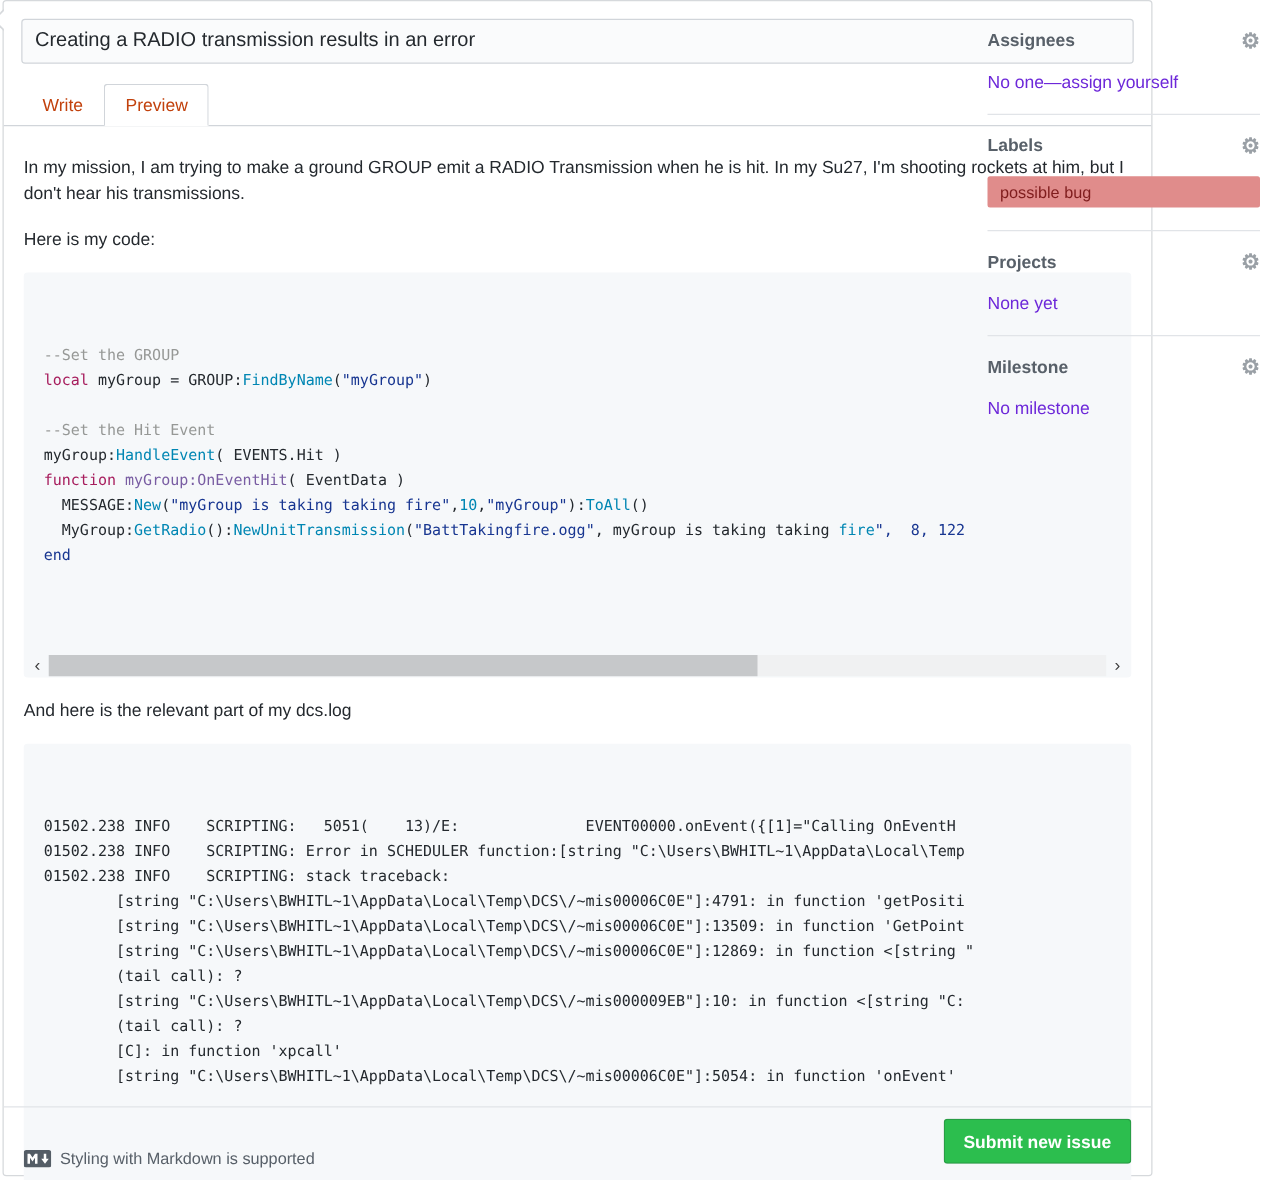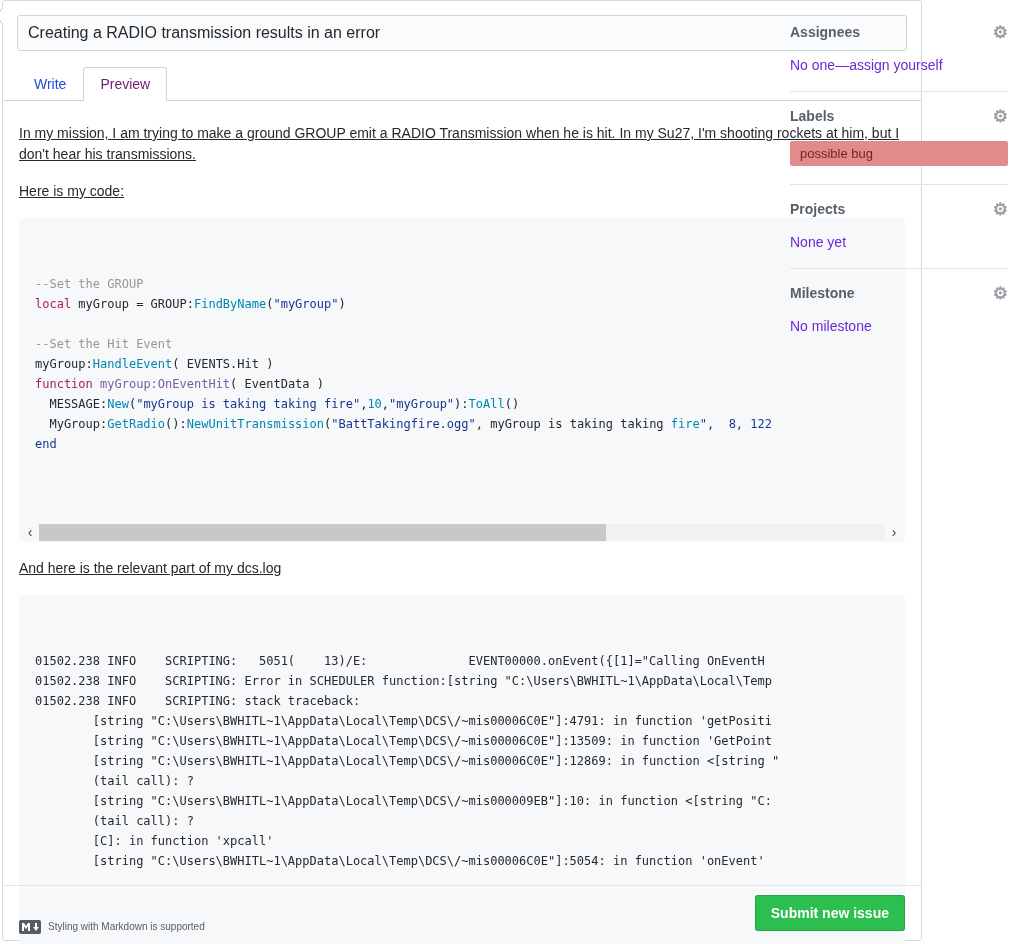--- a/index.html
+++ b/index.html
@@ -27,29 +27,29 @@
     padding:6px 10px; font-size:16px; color:#24292e;
     background:#fafbfc; border:1px solid #d1d5da; border-radius:3px;
     font-family:"Liberation Sans", sans-serif; outline:none;
   }
   .tabs {
     display:flex; padding-left:14px; margin-top:16px;
     border-bottom:1px solid #d1d5da;
   }
   .tab {
     appearance:none; background:transparent; border:1px solid transparent;
-    margin-bottom:-1px; padding:8px 16px; font-size:14px; color:#1d4ed8;
+    margin-bottom:-1px; padding:8px 16px; font-size:14px; color:#c2410c;
     font-family:"Liberation Sans", sans-serif; cursor:pointer; border-radius:3px 3px 0 0;
   }
   .tab.active {
-    background:#fff; color:#701a75;
+    background:#fff; color:#c2410c;
     border-color:#d1d5da #d1d5da #fff #d1d5da;
   }
   .content { padding:6px 16px 0; line-height:21px; }
-  p.md { margin:16px 0;text-decoration:underline; }
+  p.md { margin:16px 0; }
   
   .codeblock {
     position:relative; background:#f6f8fa; border-radius:3px;
     padding:16px 16px 28px; margin:0 0 16px;
     font-family:"DejaVu Sans Mono", monospace; font-size:12px; line-height:20px;
     white-space:pre; overflow:hidden;
   }
   .codeline { min-height:20px; }
   .hscroll {
     position:absolute; left:2px; right:2px; bottom:1px; height:17px;
@@ -61,21 +61,21 @@
     line-height:17px; cursor:pointer; user-select:none;
   }
   .hscroll .track { flex:1; height:17px; background:#f0f1f2; position:relative; }
   .hscroll .thumb { position:absolute; left:0; top:0; height:100%; background:#c6c8ca; }
   
   .footer {
     position:absolute; left:0; right:0; bottom:0; height:55px;
     border-top:1px solid #e1e4e8; padding:10px 16px;
     display:flex; align-items:center; justify-content:space-between;
   }
-  .md-note { display:flex; align-items:center; gap:7px; color:#586069; font-size:10px;margin-top:27px; }
+  .md-note { display:flex; align-items:center; gap:7px; color:#586069; font-size:13px;margin-top:27px; }
   .submit-btn {
     appearance:none; background:#2cbe4e; color:#fff; font-weight:bold;
     font-size:14px; padding:9px 15px; border:1px solid rgba(27,31,35,0.2);
     border-radius:3px; cursor:pointer; font-family:"Liberation Sans", sans-serif;
   }
   
   .sidebar { position:absolute; left:790px; top:8px; width:218px; font-size:14px; }
   .side-section { padding:16px 0 18px; border-bottom:1px solid #e1e4e8; }
   .side-section:last-child { border-bottom:none; }
   .side-title {

